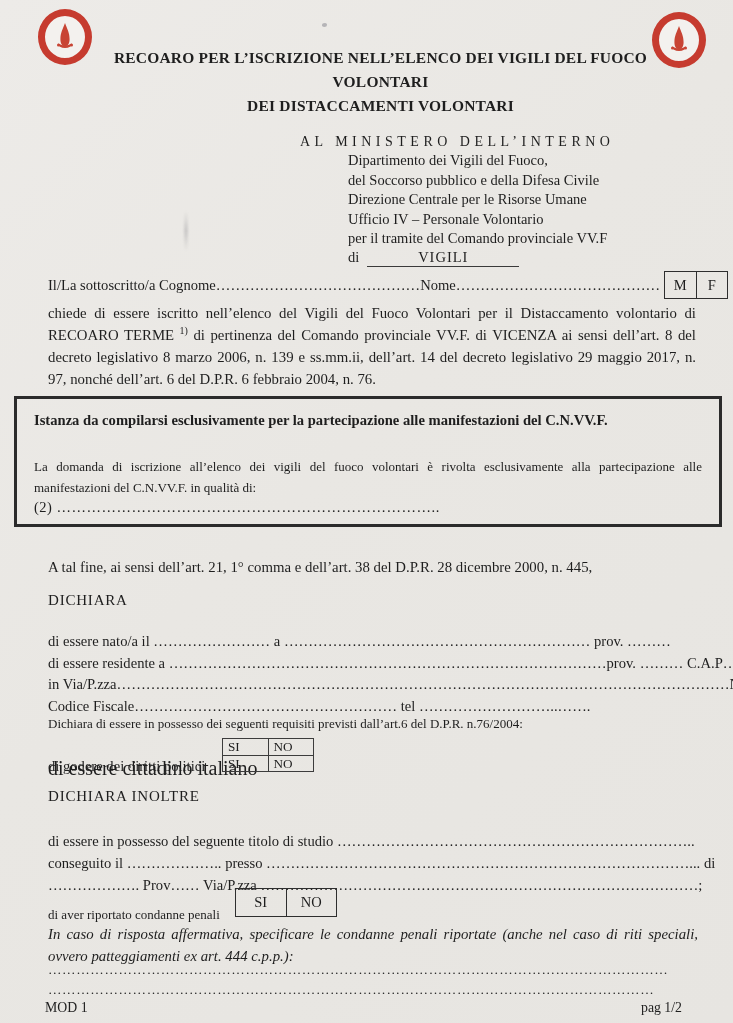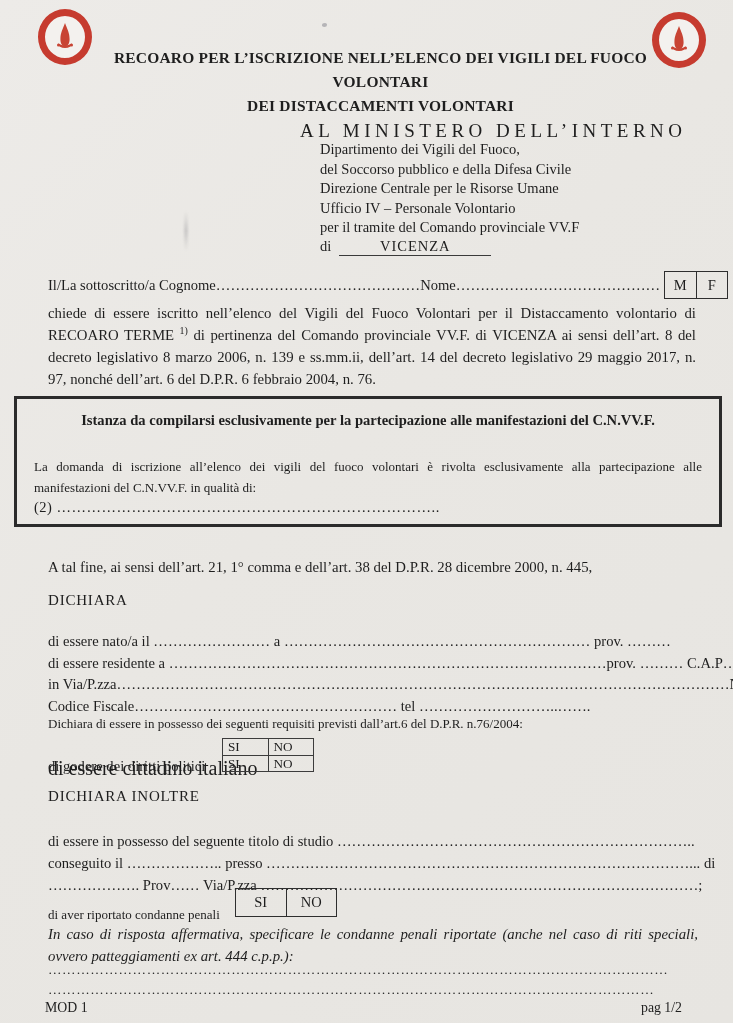--- a/index.html
+++ b/index.html
@@ -20,37 +20,37 @@
   .seal{position:absolute;width:40px;height:42px;border:7px solid #c63b2f;border-radius:50%;
         background:#f3f1ee;display:flex;align-items:center;justify-content:center;box-sizing:content-box;}
   .seal-left{left:38px;top:9px;}
   .seal-right{left:652px;top:12px;}
   .seal svg{display:block;}
 
   .doc-title{position:absolute;left:88px;right:60px;top:46px;text-align:center;
              font-weight:bold;font-size:15.5px;line-height:24px;letter-spacing:.2px;}
 
   .recipient{position:absolute;left:300px;top:121px;font-size:14.5px;line-height:19.4px;white-space:nowrap;}
-  .recipient .to-line{letter-spacing:4.5px;font-size:19px;}
-  .recipient .sub{margin-left:20px;}
+  .recipient .to-line{letter-spacing:4.5px;font-size:14px;margin-top:11px;}
+  .recipient .sub{margin-left:48px;}
   .city-blank{display:inline-block;min-width:152px;border-bottom:1.3px solid #3a3a3a;
               text-align:center;letter-spacing:1px;margin-left:8px;line-height:17px;}
 
   .applicant-line{position:absolute;left:48px;top:277px;width:612px;font-size:14.6px;white-space:nowrap;overflow:hidden;}
   .sesso-box{position:absolute;left:664px;top:271px;width:62px;height:26px;border:1.6px solid #2e2e2e;
              display:flex;background:transparent;}
   .sesso-box .cell{flex:1;display:flex;align-items:center;justify-content:center;font-size:14.5px;}
   .sesso-box .cell:first-child{border-right:1.6px solid #2e2e2e;}
 
   .request-par{position:absolute;left:48px;top:302px;width:648px;font-size:14.8px;line-height:22px;text-align:justify;}
   .sup{vertical-align:super;font-size:10px;line-height:0;}
 
   .istanza-box{position:absolute;left:14px;top:396px;width:668px;height:99px;border:3px solid #2b2b2b;
                padding:13px 17px;background:transparent;}
-  .istanza-title{text-align:center;font-weight:bold;font-size:14.6px;}
+  .istanza-title{text-align:left;font-weight:bold;font-size:14.6px;}
   .istanza-body{margin-top:27px;font-size:13px;line-height:21px;text-align:justify;}
   .istanza-field{font-size:14.5px;margin-top:1px;letter-spacing:.5px;}
 
   .premise{position:absolute;left:48px;top:559px;font-size:14.8px;white-space:nowrap;}
   .heading-center{position:absolute;left:48px;width:645px;text-align:left;font-size:15px;letter-spacing:.8px;}
   .h-dichiara{top:592px;}
   .h-inoltre{top:788px;}
 
   .decl-lines{position:absolute;left:48px;top:631px;font-size:14.6px;line-height:21.6px;white-space:nowrap;}
   .req-intro{position:absolute;left:48px;top:716px;font-size:13px;white-space:nowrap;}
@@ -107,21 +107,21 @@
   </div>
 
   <div class="recipient">
     <div class="to-line">AL MINISTERO DELL’INTERNO</div>
     <div class="sub">Dipartimento dei Vigili del Fuoco,</div>
     <div class="sub">del Soccorso pubblico e della Difesa Civile</div>
     <div class="sub">Direzione Centrale per le Risorse Umane</div>
     <div class="sub">Ufficio IV – Personale Volontario</div>
     <div class="sub">per il tramite del Comando provinciale VV.F</div>
     <div class="sub">
-      <span>di</span><span class="city-blank">VICENZA</span>
+      <span>di</span><span class="city-blank">VIGILI</span>
     </div>
   </div>
 
   <div class="applicant-line">
     <span>Il/La sottoscritto/a  Cognome</span><span>……………………………………</span><span>Nome</span><span>……………………………………..</span>
   </div>
   <div class="sesso-box">
     <div class="cell">M</div>
     <div class="cell">F</div>
   </div>

